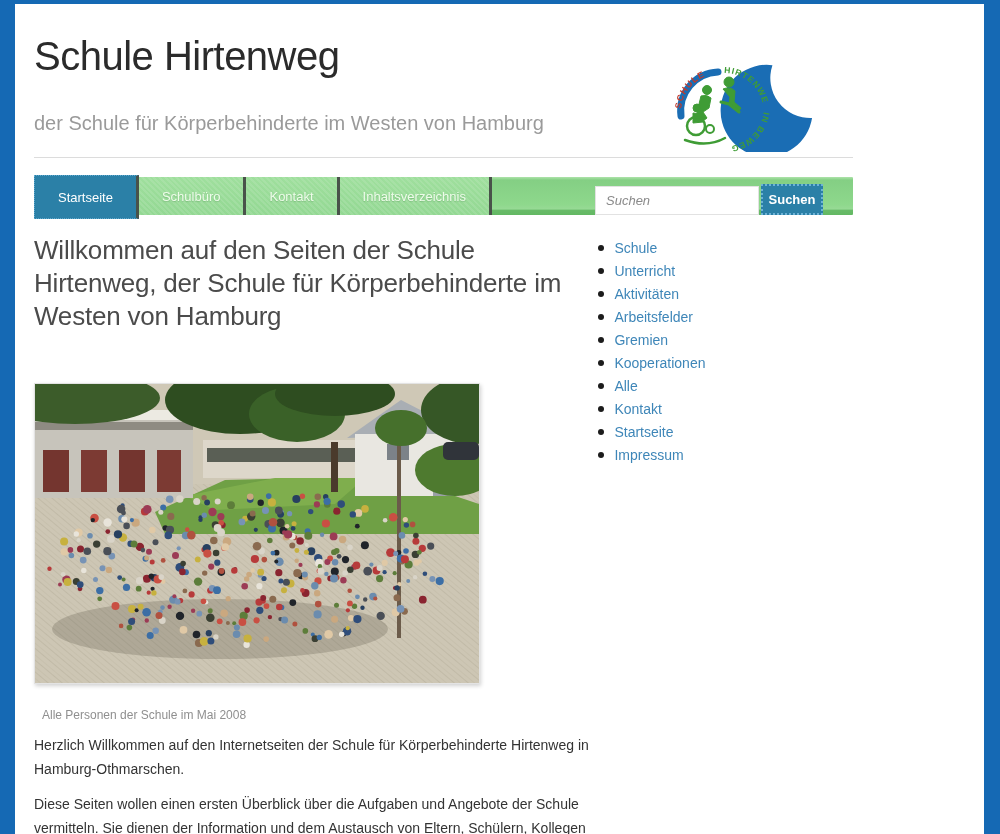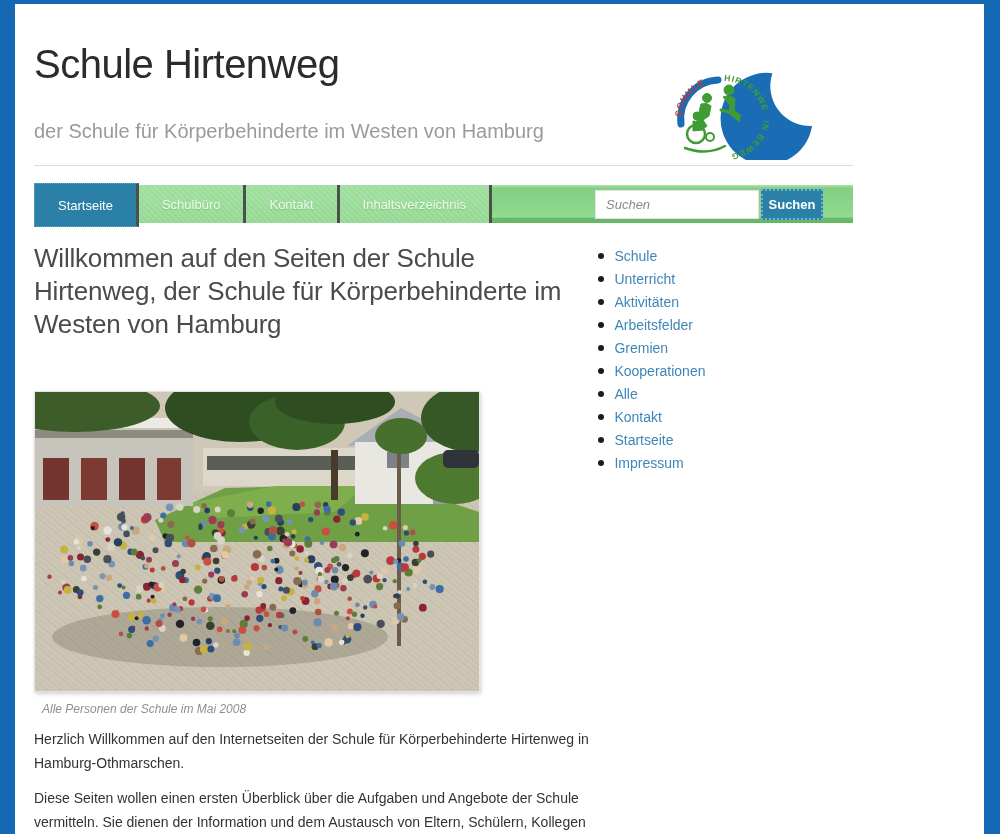--- a/index.html
+++ b/index.html
@@ -5,21 +5,21 @@
   * { margin:0; padding:0; box-sizing:border-box; }
   html,body { width:1000px; height:834px; overflow:hidden; background:#fff;
               font-family:"Liberation Sans", sans-serif; }
   .page { position:relative; width:1000px; height:834px; background:#fff; }
 
   
   .edge-top   { position:absolute; top:0; left:0; width:1000px; height:4px;  background:#1569b4; z-index:5; }
   .edge-left  { position:absolute; top:0; left:0; width:15px;  height:834px; background:#1569b4; z-index:5; }
   .edge-right { position:absolute; top:0; left:984px; width:16px; height:834px; background:#1569b4; z-index:5; }
 
-  .content { position:absolute; left:15px; top:4px; width:857px; height:830px; padding:12px 19px; }
+  .content { position:absolute; left:15px; top:4px; width:857px; height:830px; padding:4px 19px; }
 
   
   header { position:relative; }
   .site-title { font-size:40px; font-weight:400; color:#2b2b2b; letter-spacing:-0.5px; margin-top:26px; }
   .site-subtitle { font-size:20px; font-weight:400; color:#9a9a9a; margin-top:33px; }
   .header-rule { border:none; border-top:1px solid #dcdcdc; margin-top:22px; }
 
   .logo { position:absolute; right:28px; top:18px; width:162px; height:100px; }
 
   
@@ -29,39 +29,39 @@
   .nav-tab { display:flex; align-items:center; justify-content:center; padding:0 23px;
              font-size:13px; color:#eefcea; text-shadow:0 1px 1px rgba(80,140,80,.35);
              background:linear-gradient(to bottom,#9fdf9d,#93d893);
              border-right:3px solid #49524a; cursor:pointer;
              background-image:repeating-linear-gradient(45deg, rgba(255,255,255,.10) 0 2px, rgba(0,0,0,0) 2px 4px),
                               linear-gradient(to bottom,#9fdf9d,#93d893); }
   .nav-tab.active { background:#2b80a7; color:#fff; text-shadow:none;
                     border:1px dotted #5fa9cf; border-right:3px solid #49524a;
                     margin-top:-2px; margin-bottom:-4px; z-index:2; }
   .nav-spacer { flex:1; }
-  .nav-search { display:flex; align-items:center; margin-right:30px; }
+  .nav-search { display:flex; align-items:flex-end; margin-right:30px; }
   .search-input { width:164px; height:29px; border:1px solid #e2e2e2; padding:0 10px;
                   font-size:13px; font-style:italic; color:#555;
                   font-family:"Liberation Sans", sans-serif; outline:none; }
   .search-input::placeholder { color:#8a8a8a; font-style:italic; }
   .search-button { width:62px; height:31px; margin-left:2px; background:#2b80a7; color:#fff;
                    font-size:13px; font-weight:700; border:2px dotted #6db2d6; cursor:pointer;
                    font-family:"Liberation Sans", sans-serif; }
 
   
   .columns { display:flex; margin-top:19px; }
   main { width:640px; }
   .welcome-heading { font-size:26px; font-weight:400; color:#4b4b4b; line-height:1.26;
                      max-width:600px; letter-spacing:-0.2px; }
 
   figure { margin-top:51px; width:446px; }
   .photo-frame { width:446px; height:301px; border:1px solid #e3e3e3; background:#cfc8b6;
                  box-shadow:1px 2px 4px rgba(0,0,0,.18); overflow:hidden; }
-  figcaption { margin-top:10px; padding-left:8px; font-size:12px; color:#8f8f8f;font-style:italic; }
+  figcaption { margin-top:24px; padding-left:8px; font-size:12px; color:#8f8f8f; }
 
   .intro p { margin-top:12px; font-size:14px; line-height:1.68; color:#333; max-width:612px; }
 
   
   aside { margin-left:auto; width:292px; padding-top:6px; }
   .sidebar-links { list-style:none; }
   .sidebar-links li { position:relative; padding-left:18px; margin-bottom:7px;
                       font-size:14px; line-height:16px; }
   .sidebar-links li::before { content:""; position:absolute; left:2px; top:5px; width:6px; height:6px;
                               border-radius:50%; background:#1c1c1c; }

